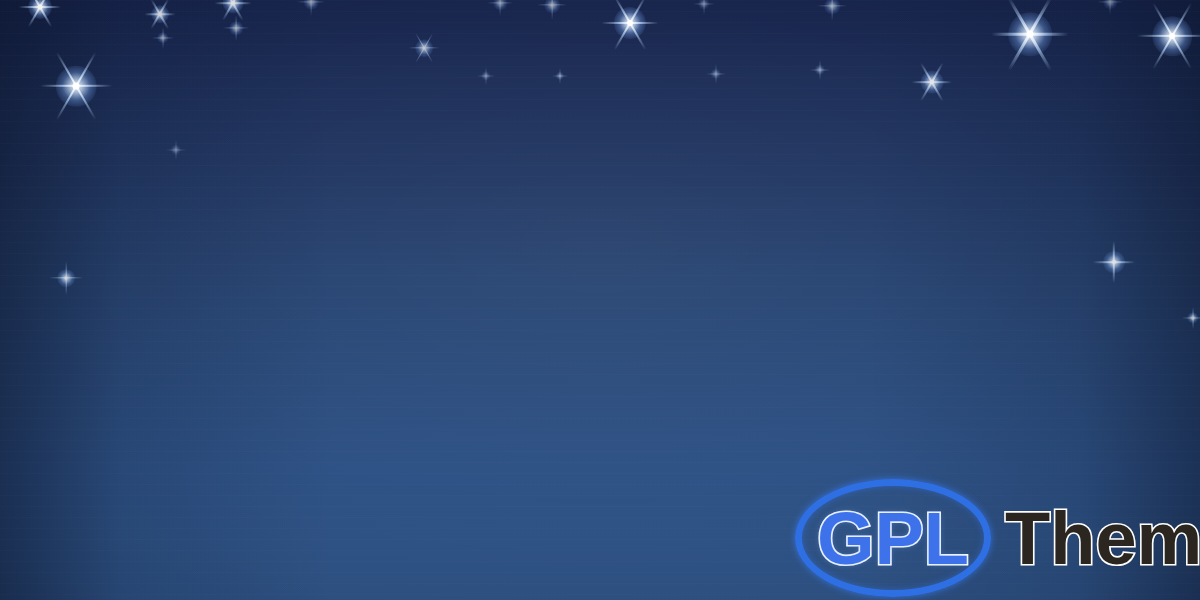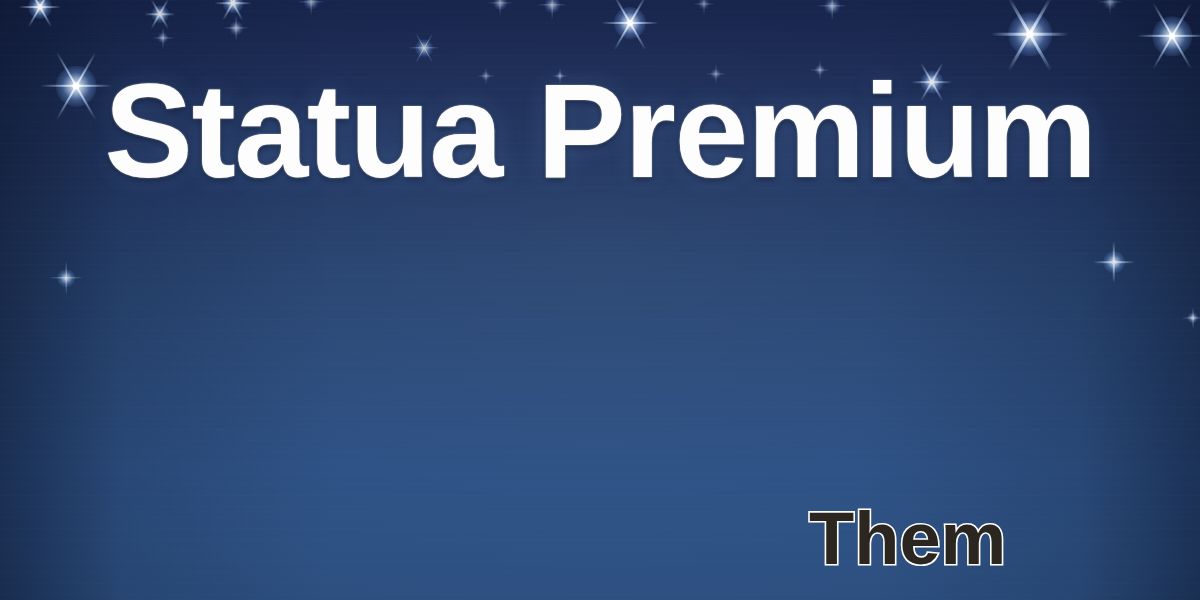--- a/index.html
+++ b/index.html
@@ -353,20 +353,23 @@
       </div>
       <div class="star" style="left: 176px; top: 150px; width: 20px; height: 20px; opacity: 0.4;">
         <div class="glow" style="width: 10.4px; height: 10.4px;"></div>
         <div class="ray r0" style="width: 20px; height: 1px;"></div>
         <div class="ray r3" style="width: 20px; height: 1px;"></div>
         <div class="core" style="width: 2px; height: 2px;"></div>
       </div>
     </div>
 
   <div class="headline">
-    <span class="hl-line l1">Statua Premium</span>
   </div>
 
   <div class="watermark">
+    <div class="wm-badge">
+      <div class="wm-ellipse"></div>
+      <div class="wm-gpl">GPL</div>
+    </div>
     <div class="wm-word">Them</div>
   </div>
 
 </div>
 
 </body></html>

